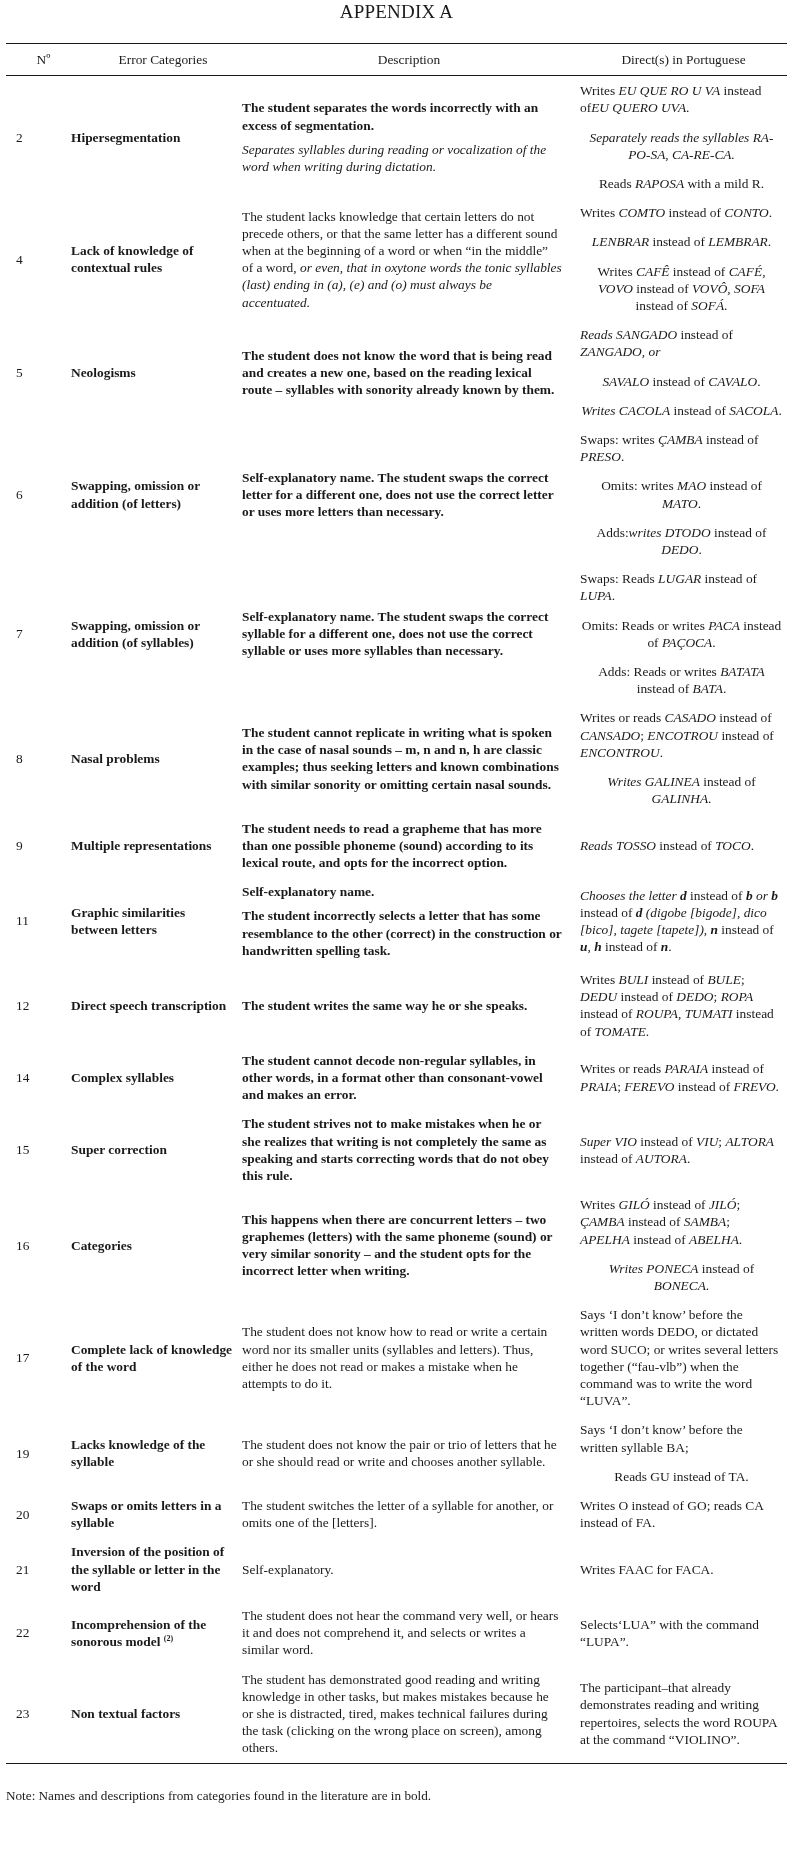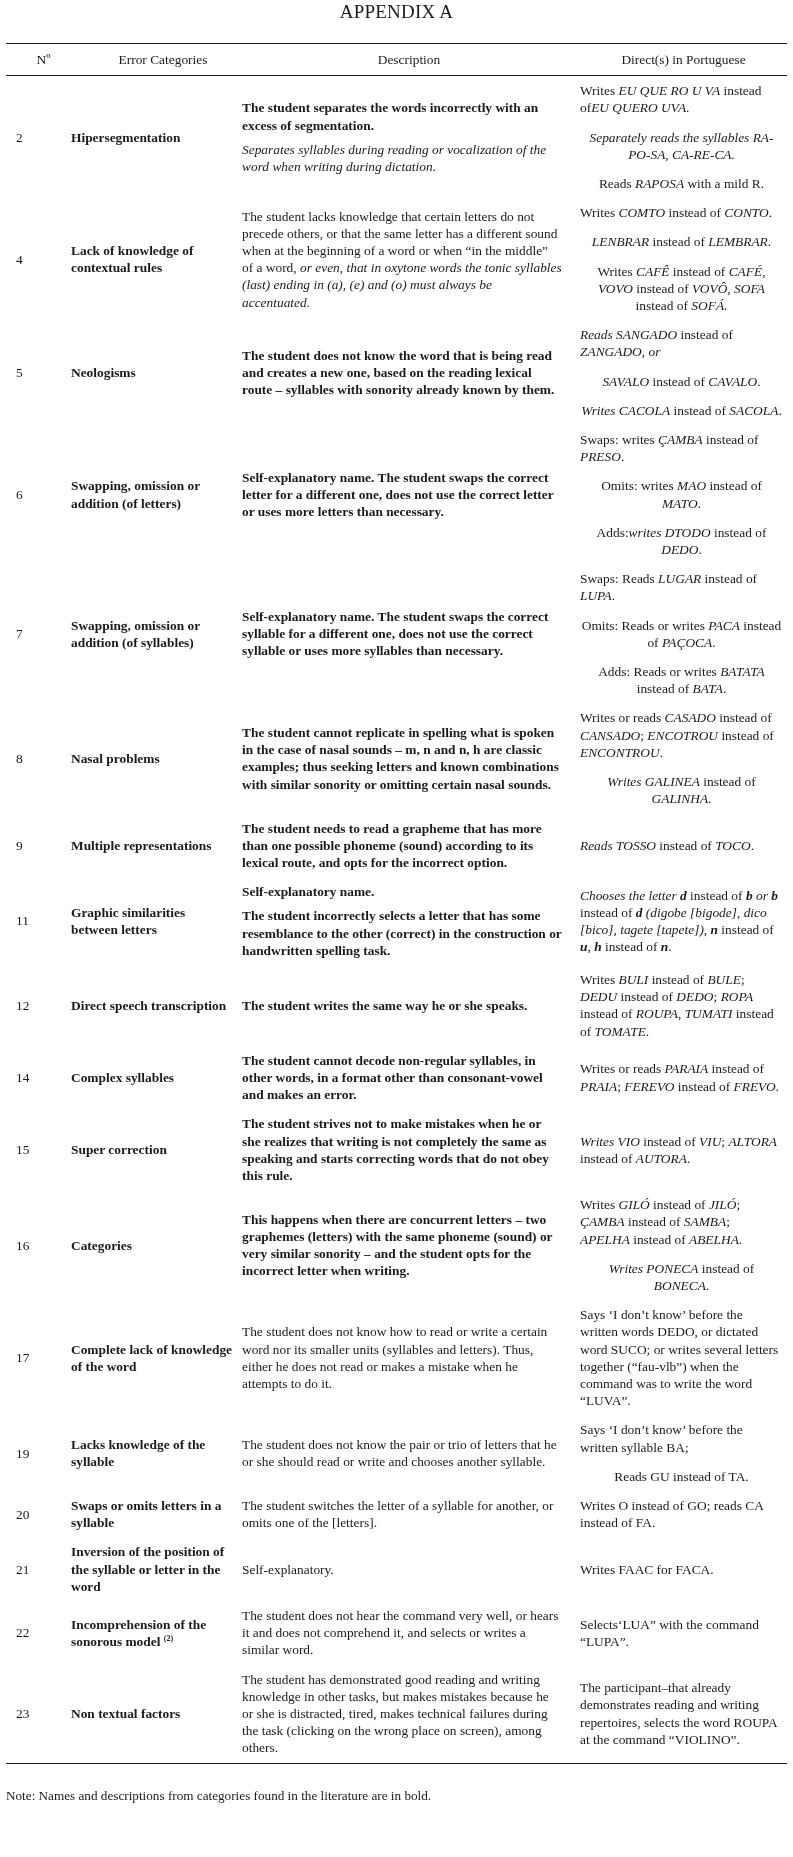--- a/index.html
+++ b/index.html
@@ -132,21 +132,21 @@
           <td class="ex">
             <div class="para"><span>Swaps: Reads </span><span class="i">LUGAR</span><span> instead of </span><span class="i">LUPA</span><span>.</span></div>
             <div class="para"><span>Omits: Reads or writes </span><span class="i">PACA</span><span> instead of </span><span class="i">PAÇOCA</span><span>.</span></div>
             <div class="para"><span>Adds: Reads or writes </span><span class="i">BATATA</span><span> instead of </span><span class="i">BATA</span><span>.</span></div>
           </td>
         </tr>
         <tr>
           <td class="no">8</td>
           <td class="cat"><span>Nasal problems</span></td>
           <td class="desc">
-            <div class="para"><span class="b">The student cannot replicate in spelling what is spoken in the case of nasal sounds – m, n and n, h are classic examples; thus seeking letters and known combinations with similar sonority or omitting certain nasal sounds.</span></div>
+            <div class="para"><span class="b">The student cannot replicate in writing what is spoken in the case of nasal sounds – m, n and n, h are classic examples; thus seeking letters and known combinations with similar sonority or omitting certain nasal sounds.</span></div>
           </td>
           <td class="ex">
             <div class="para"><span>Writes or reads </span><span class="i">CASADO</span><span> instead of </span><span class="i">CANSADO</span><span>; </span><span class="i">ENCOTROU</span><span> instead of </span><span class="i">ENCONTROU</span><span>.</span></div>
             <div class="para"><span class="i">Writes GALINEA</span><span> instead of </span><span class="i">GALINHA</span><span>.</span></div>
           </td>
         </tr>
         <tr>
           <td class="no">9</td>
           <td class="cat"><span>Multiple representations</span></td>
           <td class="desc">
@@ -187,21 +187,21 @@
             <div class="para"><span>Writes or reads </span><span class="i">PARAIA</span><span> instead of </span><span class="i">PRAIA</span><span>; </span><span class="i">FEREVO</span><span> instead of </span><span class="i">FREVO</span><span>.</span></div>
           </td>
         </tr>
         <tr>
           <td class="no">15</td>
           <td class="cat"><span>Super correction</span></td>
           <td class="desc">
             <div class="para"><span class="b">The student strives not to make mistakes when he or she realizes that writing is not completely the same as speaking and starts correcting words that do not obey this rule.</span></div>
           </td>
           <td class="ex">
-            <div class="para"><span class="i">Writes VIO</span><span> instead of </span><span class="i">VIU</span><span>; </span><span class="i">ALTORA</span><span> instead of </span><span class="i">AUTORA</span><span>.</span></div>
+            <div class="para"><span class="i">Super VIO</span><span> instead of </span><span class="i">VIU</span><span>; </span><span class="i">ALTORA</span><span> instead of </span><span class="i">AUTORA</span><span>.</span></div>
           </td>
         </tr>
         <tr>
           <td class="no">16</td>
           <td class="cat"><span>Categories</span></td>
           <td class="desc">
             <div class="para"><span class="b">This happens when there are concurrent letters – two graphemes (letters) with the same phoneme (sound) or very similar sonority – and the student opts for the incorrect letter when writing.</span></div>
           </td>
           <td class="ex">
             <div class="para"><span>Writes </span><span class="i">GILÓ</span><span> instead of </span><span class="i">JILÓ</span><span>; </span><span class="i">ÇAMBA</span><span> instead of </span><span class="i">SAMBA</span><span>; </span><span class="i">APELHA</span><span> instead of </span><span class="i">ABELHA</span><span>.</span></div>

